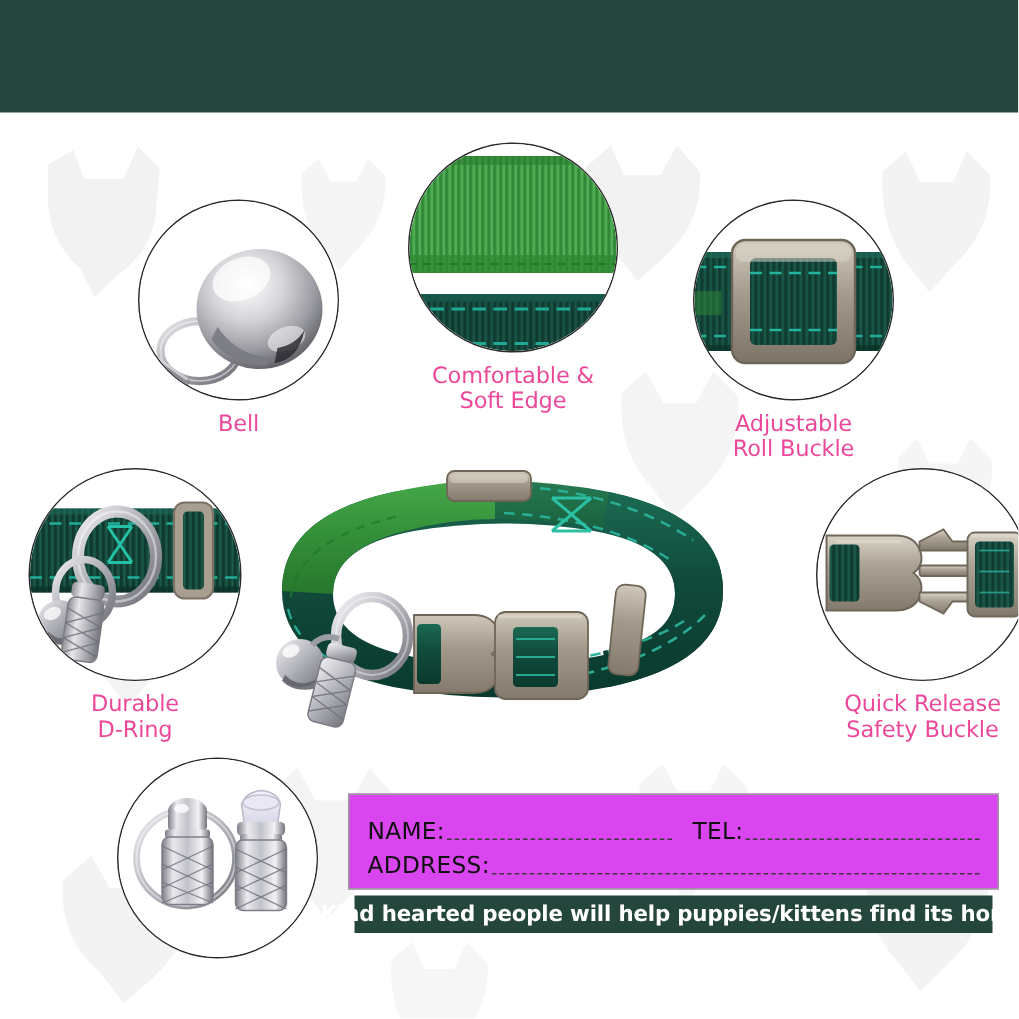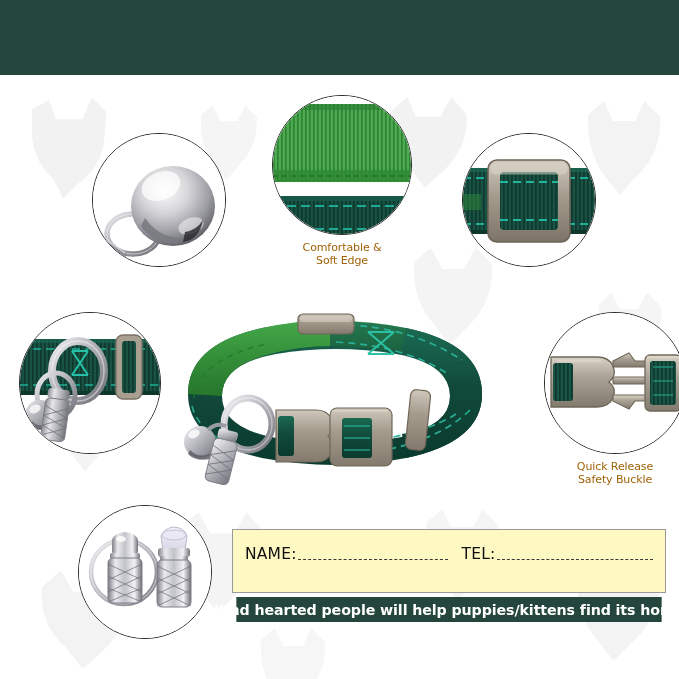--- a/index.html
+++ b/index.html
@@ -70,42 +70,42 @@
     border-radius: 50%;
     border: 1.3px solid #2b2b2b;
     overflow: hidden;
     background: #ffffff;
   }
   .circle svg { display: block; }
 
   .feat-label {
     margin-top: 7px;
     text-align: center;
-    font-size: 11px;
+    font-size: 15px;
     line-height: 1.16;
-    color: #a16207;
+    color: #ec4899;
     font-family: "DejaVu Sans", "Liberation Sans", sans-serif;
     white-space: pre-line;
     letter-spacing: -0.1px;
   }
 
   
   .product {
     position: absolute;
     z-index: 4;
   }
 
   
   .id-card {
     position: absolute;
     left: 232px;
     top: 529px;
     width: 434px;
     height: 64px;
-    background: #fef9c3;
+    background: #d946ef;
     border: 1px solid #9a9a9a;
     z-index: 6;
     padding: 9px 10px 0 12px;
   }
   .card-row {
     display: flex;
     align-items: flex-end;
     height: 23px;
     font-size: 15.5px;
     color: #101010;
@@ -220,20 +220,21 @@
 
         <ellipse cx="80" cy="72" rx="42" ry="40" fill="url(#bellG)"></ellipse>
 
         <ellipse cx="68" cy="52" rx="20" ry="14" fill="#ffffff" opacity="0.72" transform="rotate(-22 68 52)"></ellipse>
         <ellipse cx="98" cy="92" rx="13" ry="8" fill="#ffffff" opacity="0.5" transform="rotate(-20 98 92)"></ellipse>
 
         <path d="M92 98 Q104 96 110 86 Q106 106 90 108 Z" fill="#2b2b31" opacity="0.85"></path>
         <path d="M52 84 Q66 104 88 104 L84 110 Q58 108 48 92 Z" fill="#7a7a82" opacity="0.9"></path>
       </svg>
     </div>
+    <div class="feat-label">Bell</div>
   </div>
 
   <div class="feature" style="left:272px; top:95px; width:140px;">
     <div class="circle" style="width:140px; height:140px;">
       <svg width="140" height="140" viewBox="0 0 140 140">
         <defs>
           <pattern id="weaveLight" width="4" height="6" patternUnits="userSpaceOnUse">
             <rect width="4" height="6" fill="#3f9e43"></rect>
             <rect x="0" y="0" width="1.6" height="6" fill="#2f8535"></rect>
             <rect x="2.4" y="0" width="1.1" height="6" fill="#58b45b"></rect>
@@ -299,20 +300,22 @@
         <rect x="25" y="26" width="82" height="82" rx="9" fill="url(#buckleG)"></rect>
         <rect x="37" y="38" width="58" height="58" rx="4" fill="url(#weaveDark2)"></rect>
         <g stroke="#22b49c" stroke-width="1.8" stroke-dasharray="8 5">
           <line x1="37" y1="48" x2="95" y2="48"></line>
           <line x1="37" y1="86" x2="95" y2="86"></line>
         </g>
         <rect x="25" y="26" width="82" height="82" rx="9" fill="none" stroke="#6e6458" stroke-width="1.6"></rect>
         <rect x="27.5" y="28.5" width="77" height="12" rx="5" fill="#ddd7cb" opacity="0.55"></rect>
       </svg>
     </div>
+    <div class="feat-label">Adjustable
+Roll Buckle</div>
   </div>
 
   <div class="feature" style="left:19px; top:312px; width:142px;">
     <div class="circle" style="width:142px; height:142px;">
       <svg width="142" height="142" viewBox="0 0 142 142">
         <defs>
           <pattern id="weaveDark3" width="4" height="6" patternUnits="userSpaceOnUse">
             <rect width="4" height="6" fill="#15473a"></rect>
             <rect x="0" y="0" width="1.6" height="6" fill="#0e3a2f"></rect>
             <rect x="2.4" y="0" width="1.1" height="6" fill="#1d5b4a"></rect>
@@ -361,20 +364,22 @@
             <line x1="-12" y1="18" x2="12" y2="28"></line>
             <line x1="-12" y1="28" x2="12" y2="38"></line>
             <line x1="-12" y1="18" x2="12" y2="8"></line>
             <line x1="-12" y1="28" x2="12" y2="18"></line>
             <line x1="-12" y1="38" x2="12" y2="28"></line>
           </g>
           <rect x="-12" y="0" width="24" height="42" rx="5" fill="none" stroke="#7b7b84" stroke-width="1"></rect>
         </g>
       </svg>
     </div>
+    <div class="feat-label">Durable
+D-Ring</div>
   </div>
 
   <div class="feature" style="left:544px; top:312px; width:142px;">
     <div class="circle" style="width:142px; height:142px;">
       <svg width="142" height="142" viewBox="0 0 142 142">
         <defs>
           <linearGradient id="buckleG2" x1="0" y1="0" x2="0" y2="1">
             <stop offset="0%" stop-color="#d8d2c6"></stop>
             <stop offset="40%" stop-color="#aaa294"></stop>
             <stop offset="100%" stop-color="#827a6d"></stop>
@@ -580,17 +585,21 @@
   </div>
 
   <div class="id-card">
     <div class="card-row">
       <span class="card-label">NAME:</span>
       <span class="card-dash short"></span>
       <span class="card-gap"></span>
       <span class="card-label">TEL:</span>
       <span class="card-dash"></span>
     </div>
+    <div class="card-row">
+      <span class="card-label">ADDRESS:</span>
+      <span class="card-dash"></span>
+    </div>
   </div>
 
   <div class="id-banner">Kind hearted people will help puppies/kittens find its home</div>
 
 </div>
 
 </body></html>

